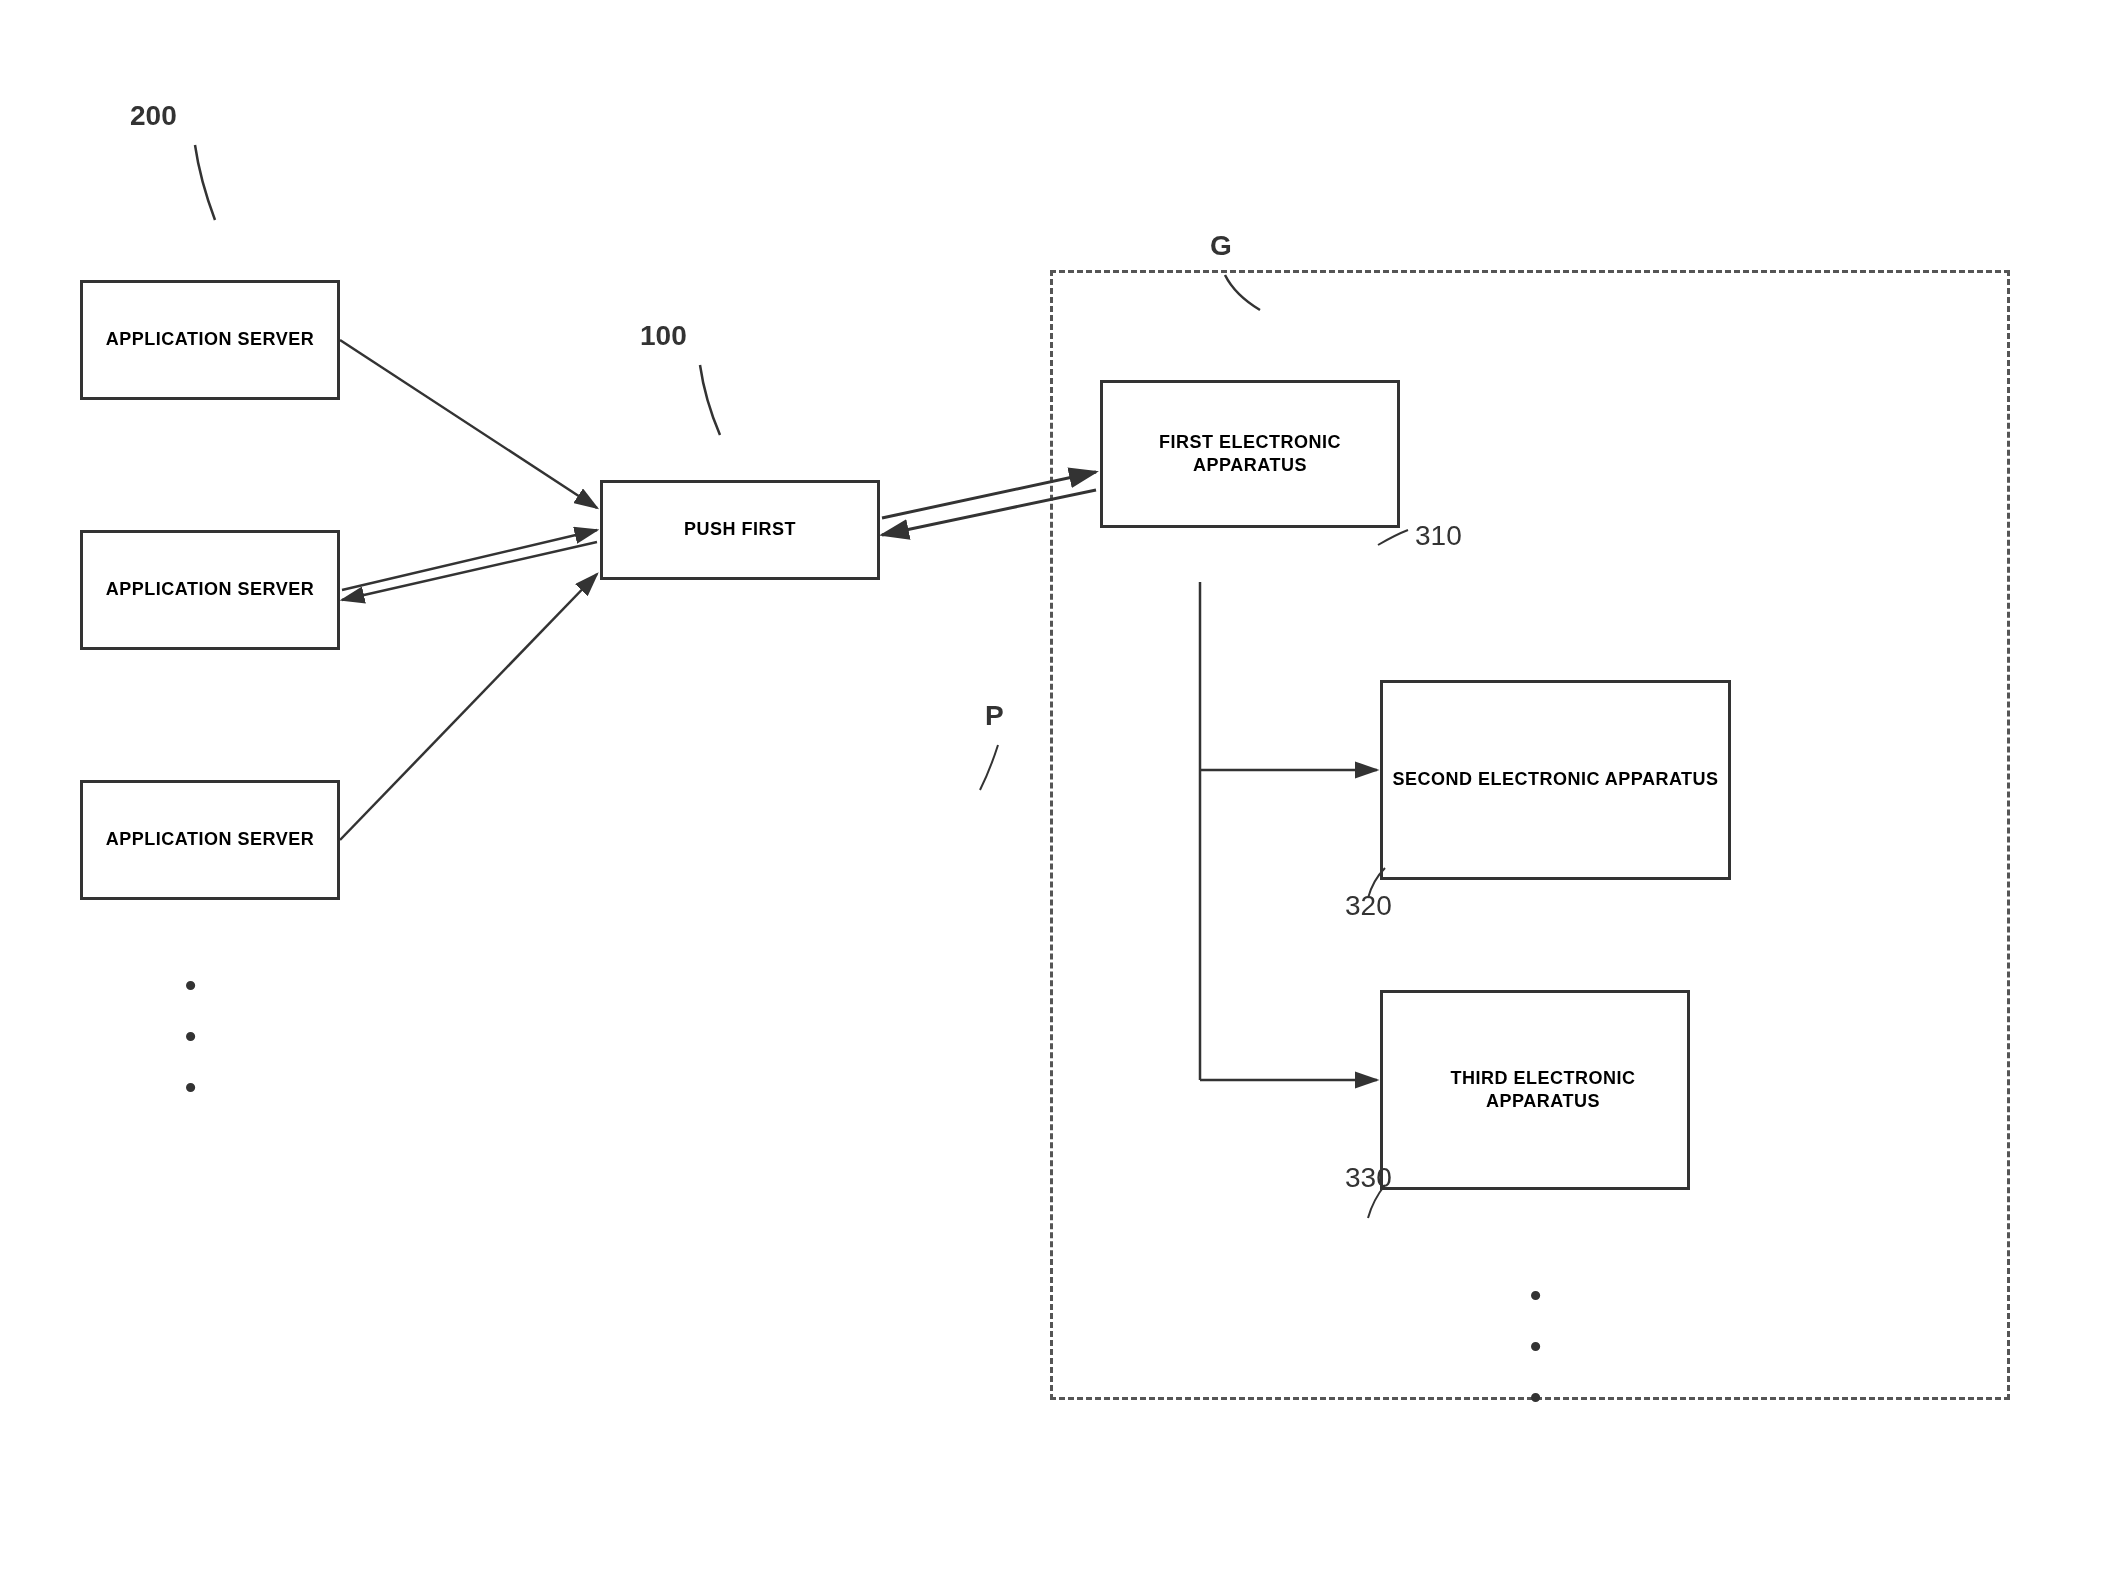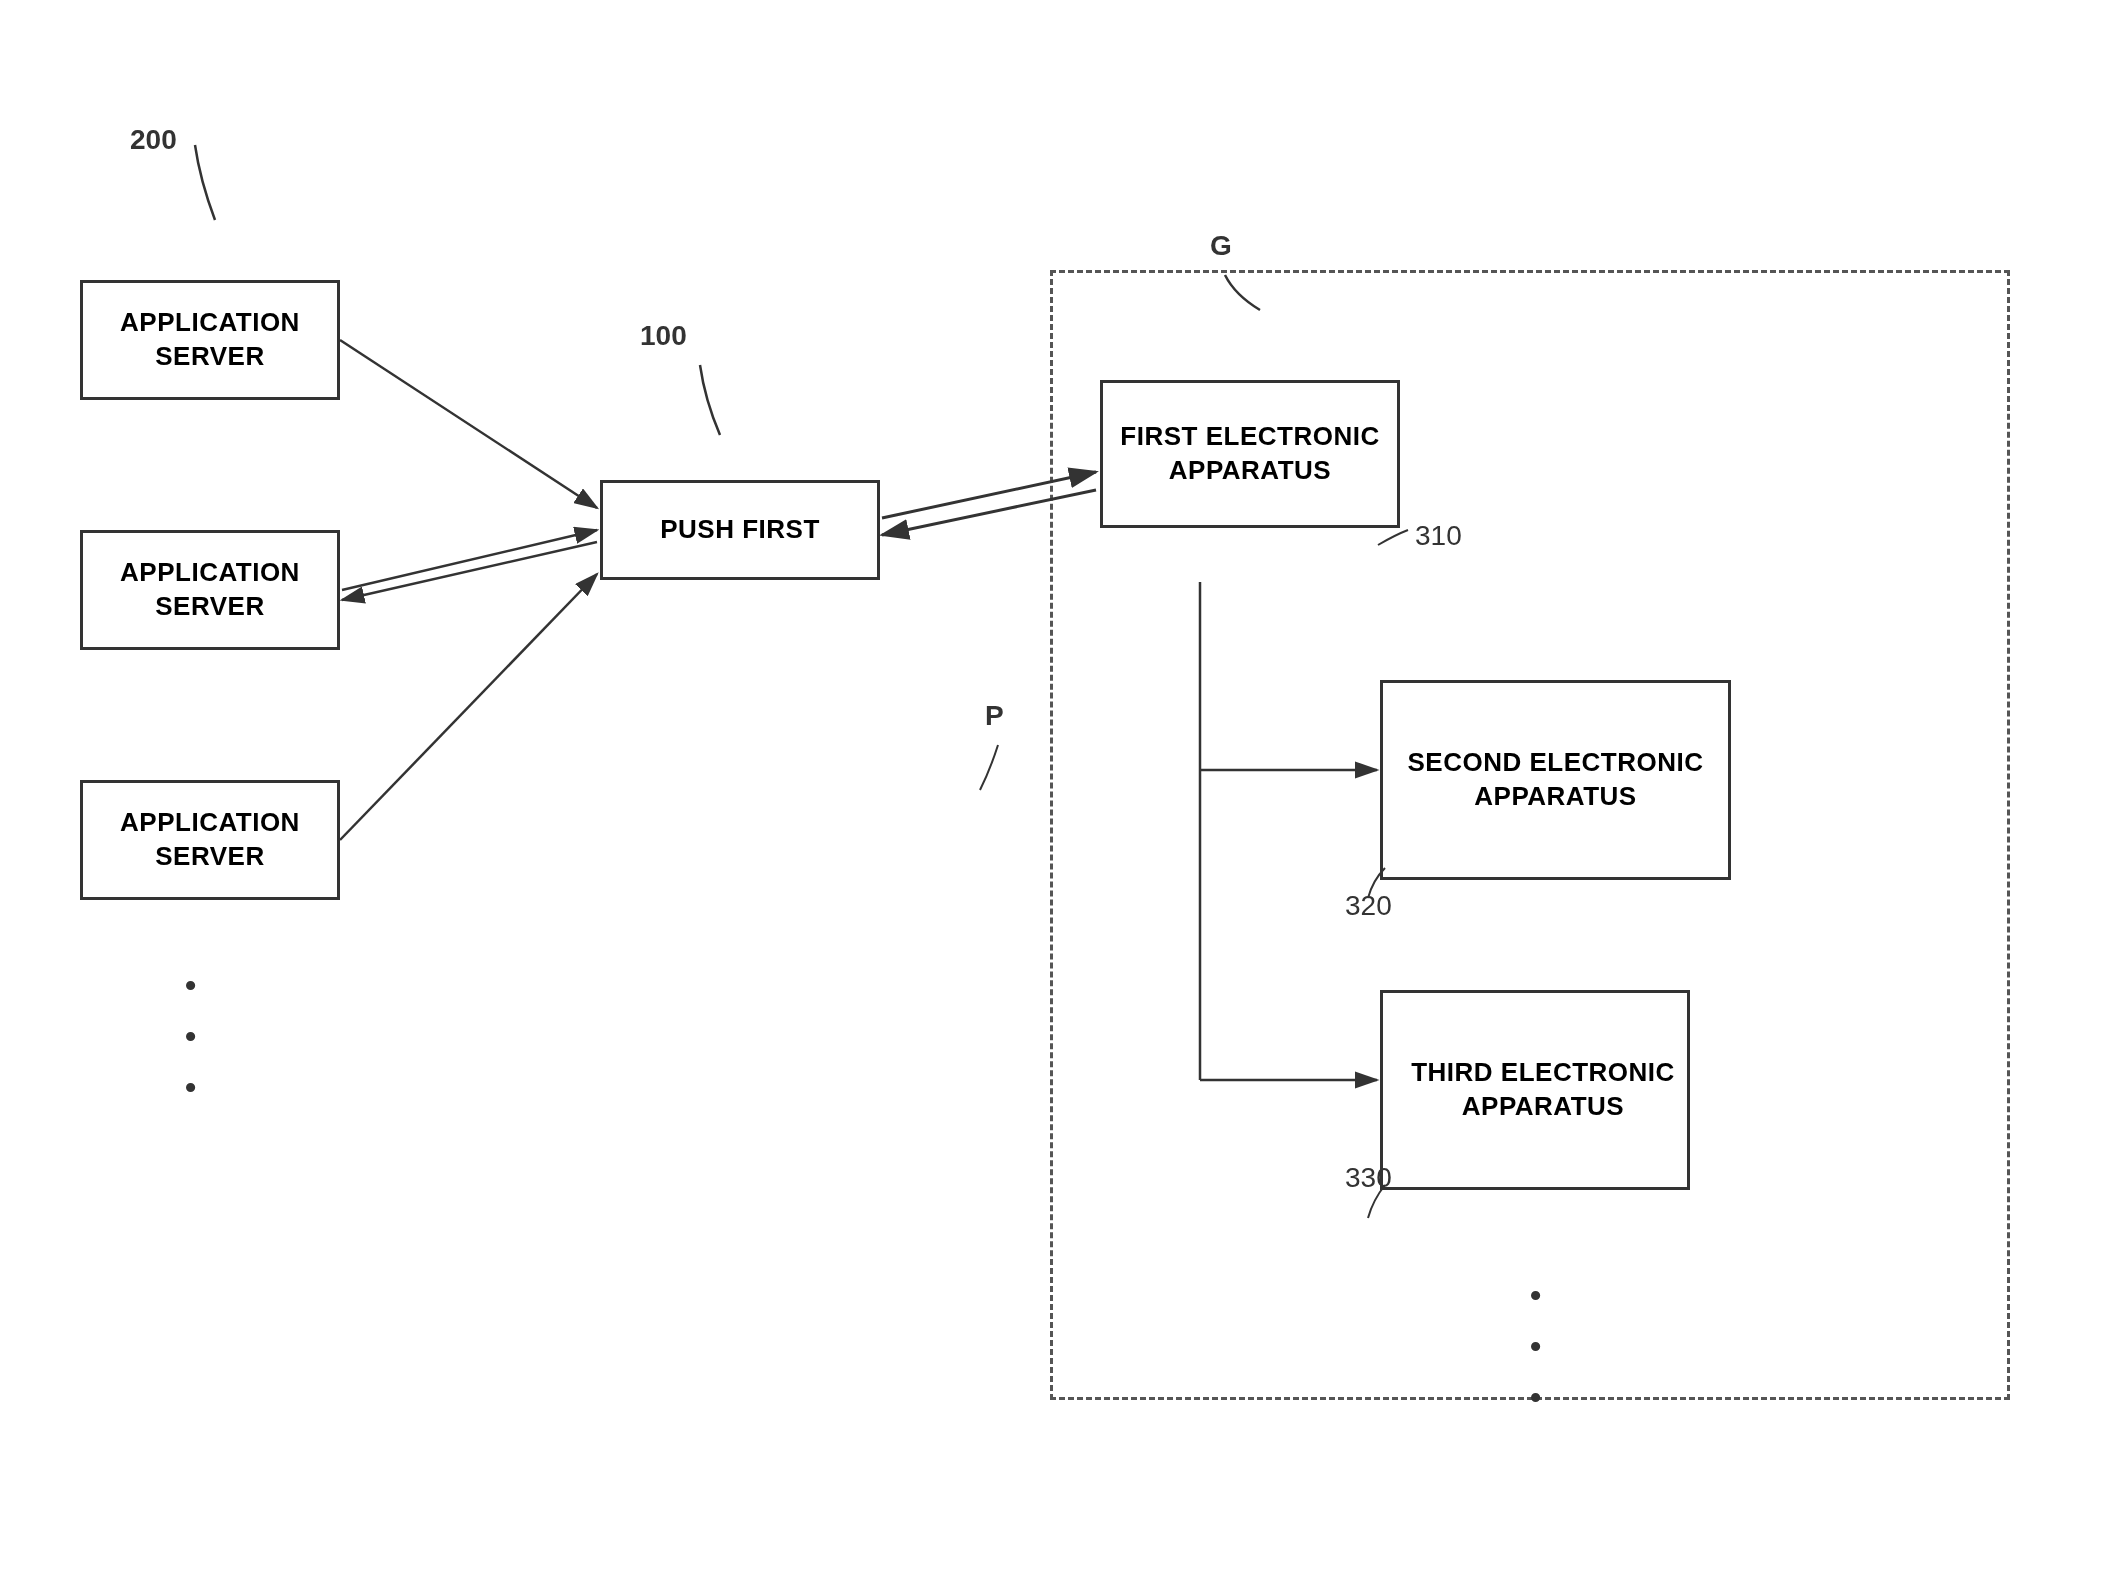--- a/index.html
+++ b/index.html
@@ -18,21 +18,21 @@
       height: 1575px;
     }
     .box {
       position: absolute;
       border: 3px solid #333;
       background: #fff;
       display: flex;
       align-items: center;
       justify-content: center;
       text-align: center;
-      font-size: 26px;
+      font-size: 18px;
       font-weight: bold;
       letter-spacing: 0.5px;
       line-height: 1.3;
     }
     .dashed-box {
       position: absolute;
       border: 3px dashed #555;
       background: transparent;
     }
     .label {
@@ -60,21 +60,21 @@
       color: #333;
       line-height: 1.6;
       letter-spacing: 2px;
     }
   </style>
 </head>
 <body>
 
 <div class="diagram-container">
 
-  <div class="label" style="left:130px; top:100px;margin-top:24px;">200</div>
+  <div class="label" style="left:130px; top:100px;">200</div>
 
   <svg class="arrows">
     <path d="M 195 145 Q 200 180 215 220" stroke="#333" stroke-width="2.5" fill="none"></path>
   </svg>
 
   <div class="label" style="left:640px; top:320px;">100</div>
   <svg class="arrows" style="position:absolute;top:0;left:0;width:2104px;height:1575px;pointer-events:none;">
     <path d="M 700 365 Q 705 400 720 435" stroke="#333" stroke-width="2.5" fill="none"></path>
   </svg>
 

